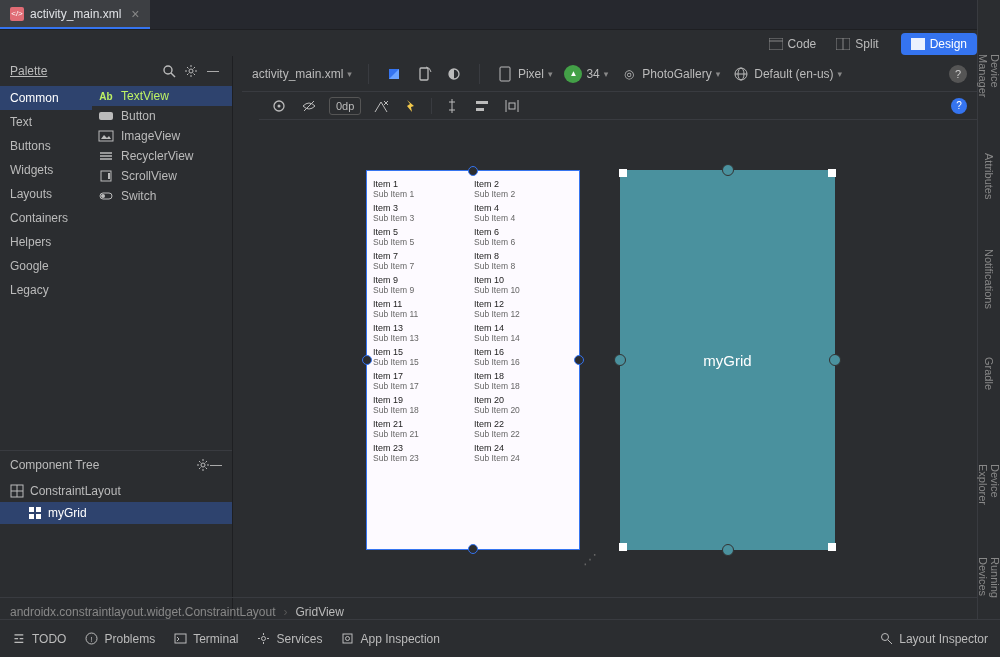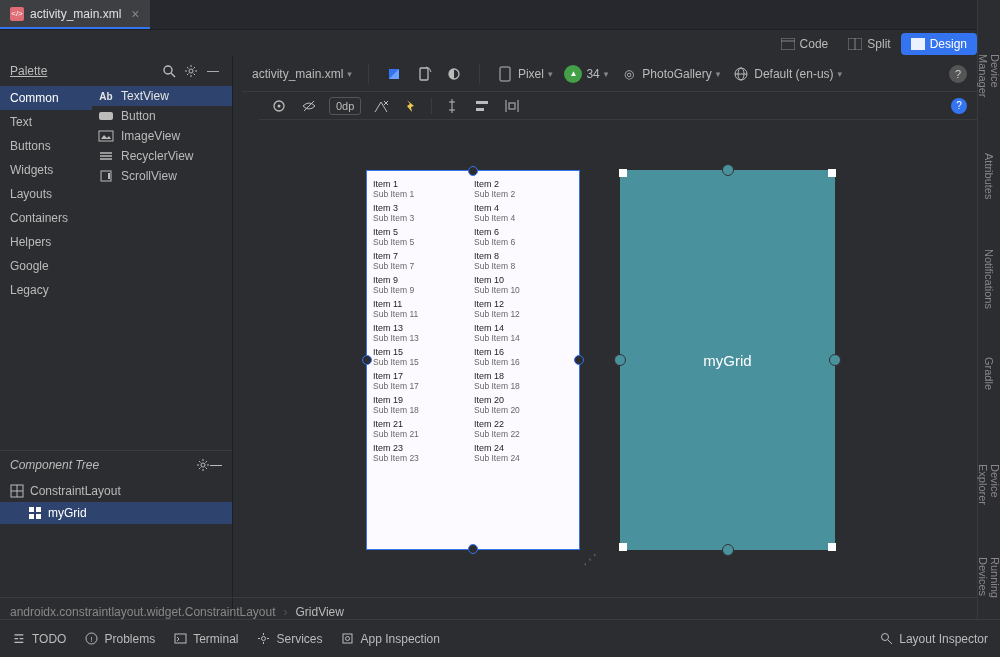--- a/index.html
+++ b/index.html
@@ -5,21 +5,21 @@
 * { margin:0; padding:0; box-sizing:border-box; font-family:"Segoe UI",Arial,sans-serif; }
 body { width:1000px; height:657px; background:#2b2d30; color:#bbbbbb; font-size:12px; overflow:hidden; position:relative; }
 .tabbar { height:30px; background:#26282e; display:flex; align-items:stretch; border-bottom:1px solid #1e1f22; }
 .tab { display:flex; align-items:center; gap:6px; padding:0 10px; background:#3d3f43; color:#dfe1e5; border-bottom:2px solid #3574f0; }
 .tab .ico { width:14px; height:14px; background:#e06c75; border-radius:2px; display:flex; align-items:center; justify-content:center; font-size:8px; color:#fff; }
 .tab .x { color:#888; font-size:14px; margin-left:4px; }
 .tab-more { margin-left:auto; padding:0 10px; display:flex; align-items:center; color:#888; font-size:16px; }
 .viewbar { position:absolute; top:33px; right:23px; display:flex; gap:0; background:#2b2d30; }
 .viewbtn { display:flex; align-items:center; gap:5px; padding:4px 10px; color:#bbbbbb; font-size:12px; border-radius:4px; }
 .viewbtn .ic { width:14px; height:12px; display:inline-block; }
-.viewbtn.active { background:#3574f0; color:#fff; }
+.viewbtn.active { background:#3574f0; color:#fff;margin-left:12px; }
 .toolbar1 { position:absolute; top:56px; left:242px; right:23px; height:36px; display:flex; align-items:center; gap:12px; padding:0 10px; border-bottom:1px solid #393b40; }
 .toolbar1 .sel { display:flex; align-items:center; gap:4px; color:#bbbbbb; }
 .toolbar1 .chev { font-size:9px; color:#888; }
 .toolbar1 .sep { width:1px; height:20px; background:#393b40; margin:0 4px; }
 .toolbar1 .icn { width:18px; height:18px; display:flex; align-items:center; justify-content:center; color:#bbbbbb; }
 .api-badge { width:18px; height:18px; background:#43a047; border-radius:9px; display:flex; align-items:center; justify-content:center; font-size:8px; color:#fff; font-weight:600; }
 .qicon { margin-left:auto; width:18px; height:18px; border-radius:9px; background:#555; color:#ccc; display:flex; align-items:center; justify-content:center; font-size:11px; }
 .toolbar2 { position:absolute; top:92px; left:259px; right:23px; height:28px; display:flex; align-items:center; gap:10px; padding:0 10px; border-bottom:1px solid #393b40; }
 .toolbar2 .icn { width:20px; height:20px; display:flex; align-items:center; justify-content:center; color:#bbbbbb; }
 .toolbar2 .dp { font-size:11px; color:#bbbbbb; padding:2px 6px; border:1px solid #555; border-radius:3px; }
@@ -28,23 +28,23 @@
 .leftpanel { position:absolute; top:56px; left:0; width:233px; bottom:38px; display:flex; flex-direction:column; border-right:1px solid #1e1f22; }
 .pal-head { height:30px; display:flex; align-items:center; padding:0 10px; color:#bbbbbb; }
 .pal-head .ttl { flex:1;text-decoration:underline; }
 .pal-head .icn { width:18px; height:18px; display:flex; align-items:center; justify-content:center; color:#bbbbbb; margin-left:4px; }
 .pal-body { display:flex; height:224px; }
 .pal-cats { width:92px; }
 .pal-cat { padding:5px 10px; color:#bbbbbb; }
 .pal-cat.active { background:#2e436e; color:#fff; }
 .pal-items { flex:1; }
 .pal-item { display:flex; align-items:center; gap:7px; padding:3px 6px; color:#bbbbbb; }
-.pal-item.sel { background:#2e436e; color:#e5e5e5; }
+.pal-item.sel { background:#2e436e; color:#bef264; }
 .pal-item .ic { width:16px; height:14px; display:flex; align-items:center; justify-content:center; font-size:10px; }
-.ct-head { height:30px; display:flex; align-items:center; padding:0 10px; border-top:1px solid #393b40;font-style:italic; }
+.ct-head { height:30px; display:flex; align-items:center; padding:0 10px; border-top:1px solid #393b40; }
 .ct-head .ttl { flex:1; }
 .ct-body { flex:1; }
 .ct-row { display:flex; align-items:center; gap:6px; padding:4px 10px; color:#bbbbbb; }
 .ct-row.child { padding-left:28px; }
 .ct-row.sel { background:#2e436e; color:#fff; }
 .ct-row .ic { width:14px; height:14px; display:flex; align-items:center; justify-content:center; }
 
 .rrail { position:absolute; top:0; right:0; width:23px; bottom:38px; background:#2b2d30; border-left:1px solid #393b40; display:flex; flex-direction:column; align-items:center; padding-top:40px; gap:30px; }
 .rrail .rt { writing-mode:vertical-rl; font-size:11px; color:#888; display:flex; align-items:center; gap:5px; }
 .rrail .ric { width:14px; height:14px; }
@@ -295,20 +295,29 @@
         </div>
         <div class="pal-item">
           <span class="ic">
             <svg width="16" height="12" viewBox="0 0 16 12">
               <rect x="3" y="1" width="10" height="10" fill="none" stroke="#bbb"></rect>
               <line x1="11" y1="3" x2="11" y2="9" stroke="#bbb" stroke-width="2"></line>
             </svg>
           </span>
           <span>ScrollView</span>
         </div>
+        <div class="pal-item">
+          <span class="ic">
+            <svg width="16" height="12" viewBox="0 0 16 12">
+              <rect x="2" y="3" width="12" height="6" rx="3" fill="none" stroke="#bbb"></rect>
+              <circle cx="5" cy="6" r="2" fill="#bbb"></circle>
+            </svg>
+          </span>
+          <span>Switch</span>
+        </div>
       </div>
   </div>
   <div style="flex:1"></div>
   <div class="ct-head">
     <span class="ttl">Component Tree</span>
     <span class="icn">
         <svg width="14" height="14" viewBox="0 0 14 14">
           <circle cx="7" cy="7" r="2" fill="none" stroke="#bbb"></circle>
           <path d="M7 1v2M7 11v2M1 7h2M11 7h2M3 3l1.5 1.5M11 11l-1.5-1.5M11 3l-1.5 1.5M3 11l1.5-1.5" stroke="#bbb"></path>
         </svg>

